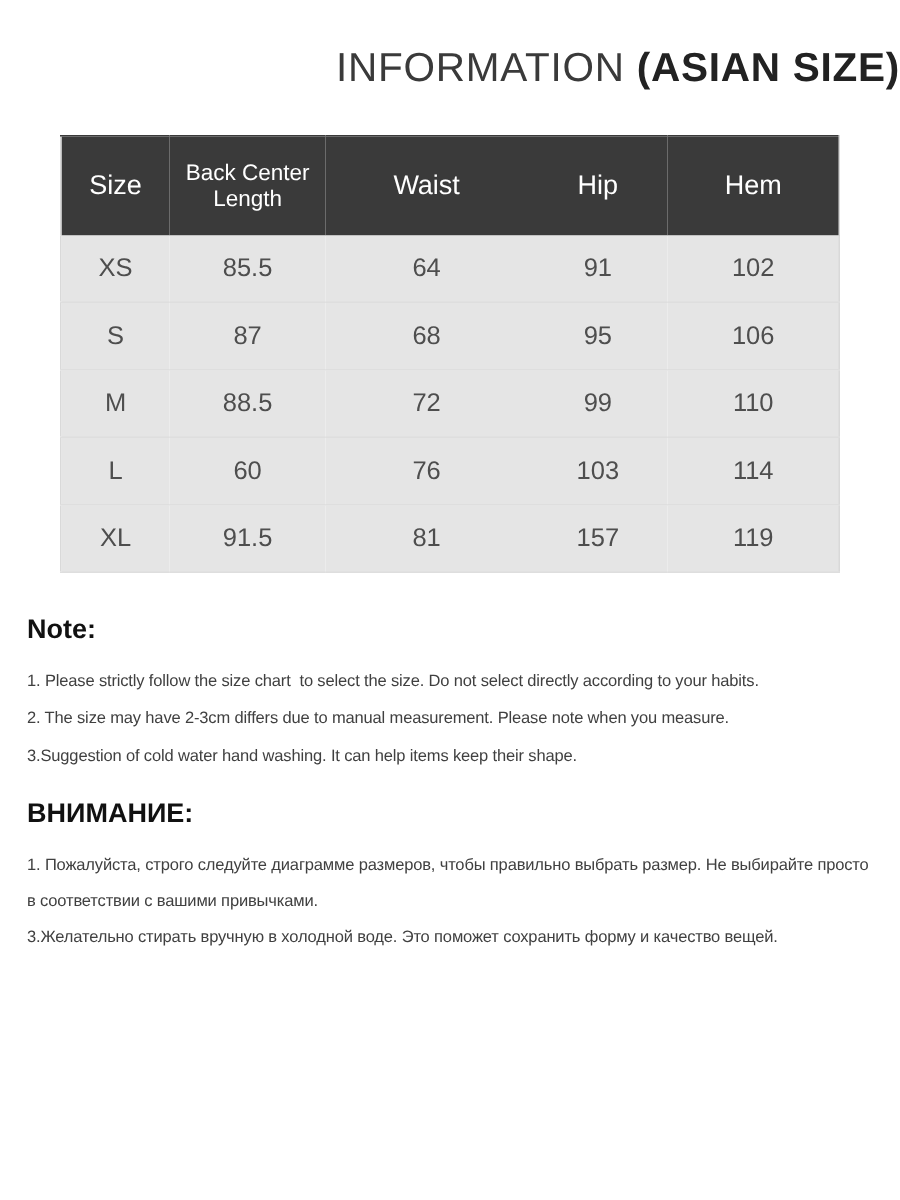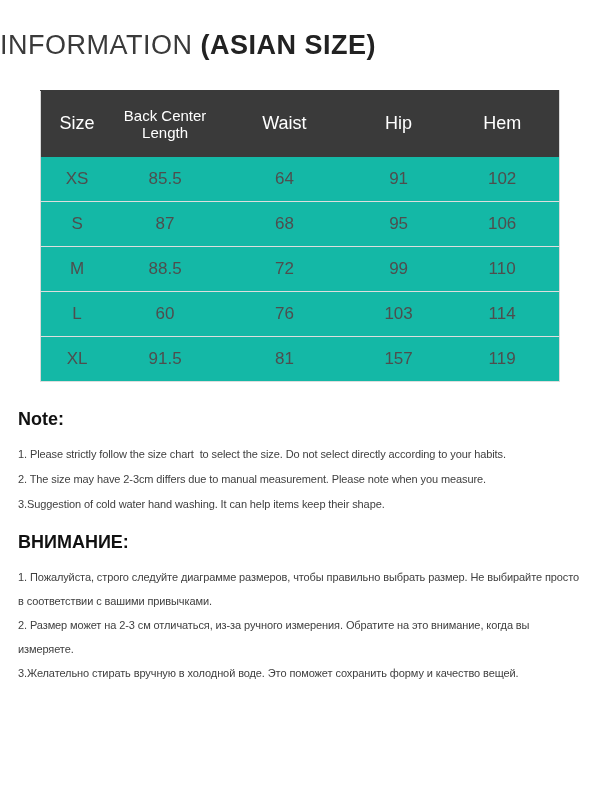--- a/index.html
+++ b/index.html
@@ -8,21 +8,21 @@
   .sheet {
     position: relative;
     width: 600px;
     height: 800px;
     margin: 0 auto;
     background: #ffffff;
     overflow: hidden;
   }
   .title {
     margin-top: 27px;
-    text-align: left;
+    text-align: right;
     font-size: 27px;
     line-height: 36px;
     color: #2d2d2d;
     letter-spacing: 0.5px;
   }
   .title .t-regular { font-weight: normal; color: #3a3a3a; }
   .title .t-bold { font-weight: bold; color: #222222; }
 
   table.size-chart {
     width: 520px;
@@ -49,21 +49,21 @@
     line-height: 17px;
     padding: 0 10px;
   }
   table.size-chart tbody td {
     height: 45px;
     text-align: center;
     vertical-align: middle;
     font-size: 17px;
     color: #4e4e4e;
     border-bottom: 1px solid #dedede;
-    background: #14b8a6;
+    background: #e5e5e5;
   }
   .c1 { width: 14%; }
   .c2 { width: 20%; }
   .c3 { width: 26%; }
   .c4 { width: 18%; }
   .c5 { width: 22%; }
 
   .section { margin: 0 18px; }
   .note-heading {
     margin-top: 26px;
@@ -155,18 +155,17 @@
       <p>1. Please strictly follow the size chart  to select the size. Do not select directly according to your habits.</p>
       <p>2. The size may have 2-3cm differs due to manual measurement. Please note when you measure.</p>
       <p>3.Suggestion of cold water hand washing. It can help items keep their shape.</p>
     </div>
   </div>
 
   <div class="section">
     <div class="note-heading ru">ВНИМАНИЕ:</div>
     <div class="note-body ru">
       <p>1. Пожалуйста, строго следуйте диаграмме размеров, чтобы правильно выбрать размер. Не выбирайте просто в соответствии с вашими привычками.</p>
-      <p>2. Размер может на 2-3 см отличаться, из-за ручного измерения. Обратите на это внимание, когда вы измеряете.</p>
       <p>3.Желательно стирать вручную в холодной воде. Это поможет сохранить форму и качество вещей.</p>
     </div>
   </div>
 
 </div>
 
 </body></html>

